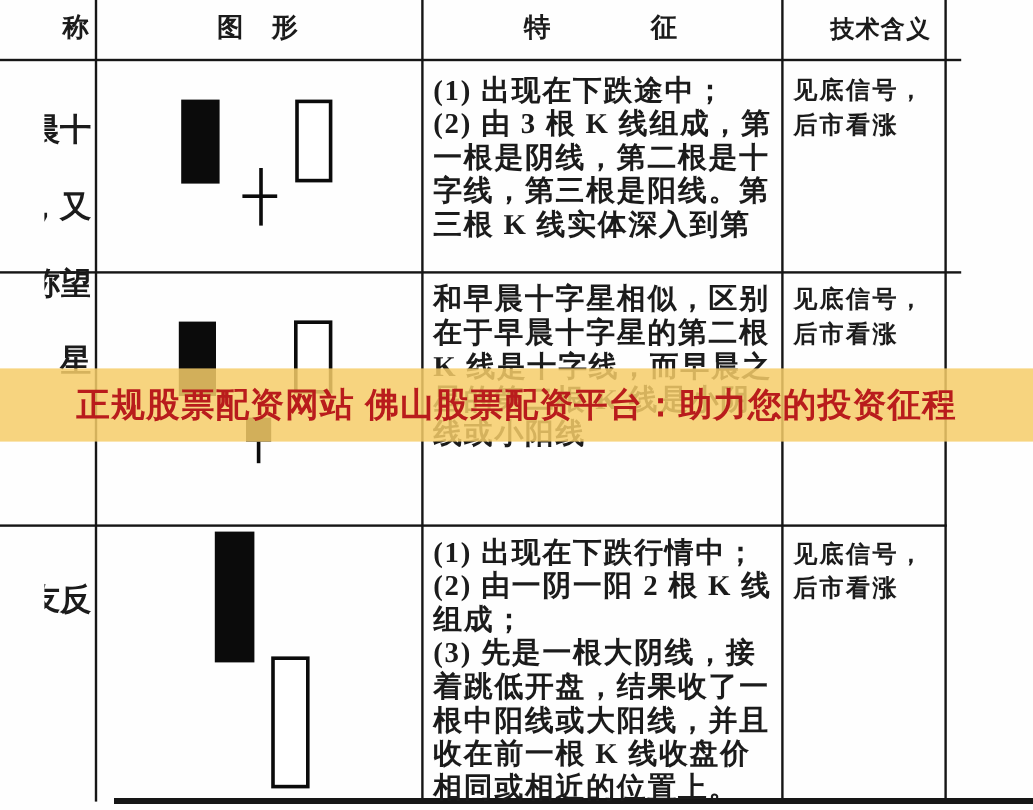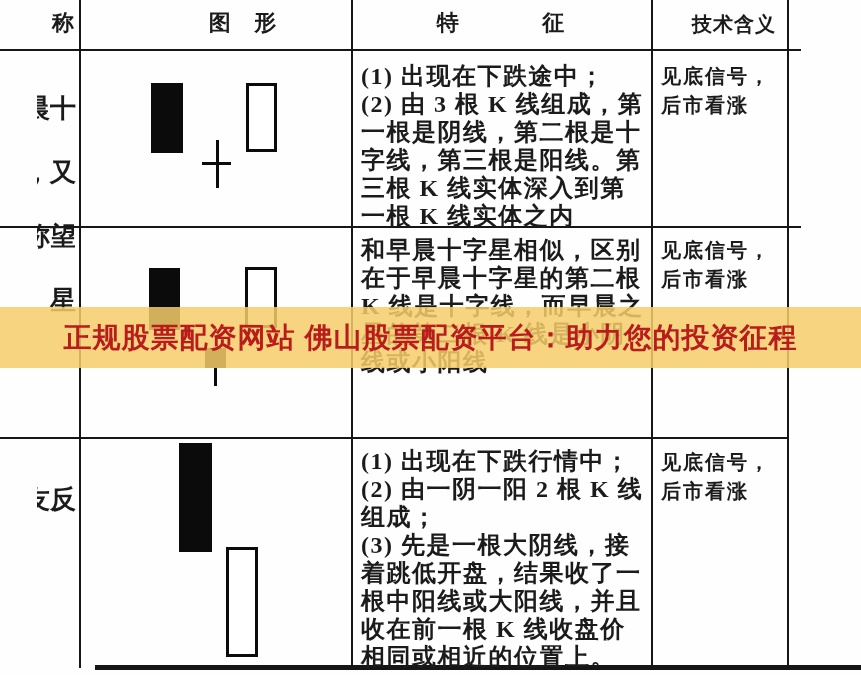--- a/index.html
+++ b/index.html
@@ -17,21 +17,21 @@
   .v-figure {left:351px; top:0; width:2px; height:668px;}
   .v-feature{left:651px; top:0; width:2px; height:668px;}
   .v-right  {left:787px; top:0; width:2px; height:668px;}
   .h-header {top:49px;  left:0; width:801px; height:2px;}
   .h-row1   {top:226px; left:0; width:801px; height:2px;}
   .h-row2   {top:437px; left:0; width:789px; height:2px;}
   .h-bottom {top:665px; left:95px; width:766px; height:5px;}
   
   .hcell{position:absolute;top:8px;font-weight:bold;font-size:22px;letter-spacing:2px;text-align:center;}
   .hc-name   {left:0;    width:76px; text-align:right; padding-right:12px;}
-  .hc-figure {left:80px; width:271px; word-spacing:14px;padding-left:28px;}
+  .hc-figure {left:80px; width:271px; word-spacing:14px;}
   .hc-feature{left:352px;width:299px; word-spacing:74px;}
   .hc-meaning{left:660px;width:148px; font-size:20px; letter-spacing:1px; top:11px;}
   
   .name-cell{position:absolute;left:0;width:76px;text-align:right;
              font-size:26px;font-weight:bold;line-height:27px;}
   .name-line{white-space:nowrap;margin-top:37px;}
   .partial-char{display:inline-block;width:13px;overflow:hidden;text-indent:-13px;vertical-align:bottom;}
   
   .char-cell{position:absolute;left:361px;width:292px;font-size:24px;font-weight:bold;
              line-height:28px;letter-spacing:1.5px;white-space:nowrap;}
@@ -80,21 +80,20 @@
       <div class="name-line"><span class="partial-char">，</span><span>又</span></div>
       <div class="name-line"><span class="partial-char">称</span><span>望</span></div>
       <div class="name-line"><span>星</span></div>
     </div>
   <div class="char-cell" style="top:62px">
       <div>(1) 出现在下跌途中；</div>
       <div>(2) 由 3 根 K 线组成，第</div>
       <div>一根是阴线，第二根是十</div>
       <div>字线，第三根是阳线。第</div>
       <div>三根 K 线实体深入到第</div>
-      <div>一根 K 线实体之内</div>
     </div>
   <div class="meaning-cell" style="top:62px">
       <div>见底信号，</div>
       <div>后市看涨</div>
     </div>
 
   <div class="char-cell" style="top:236px">
       <div>和早晨十字星相似，区别</div>
       <div>在于早晨十字星的第二根</div>
       <div>K 线是十字线，而早晨之</div>

